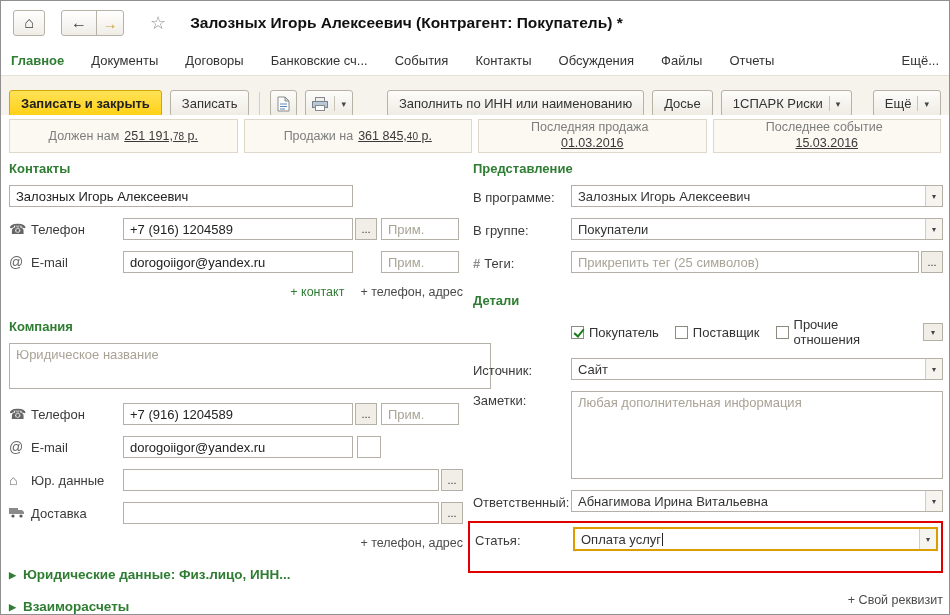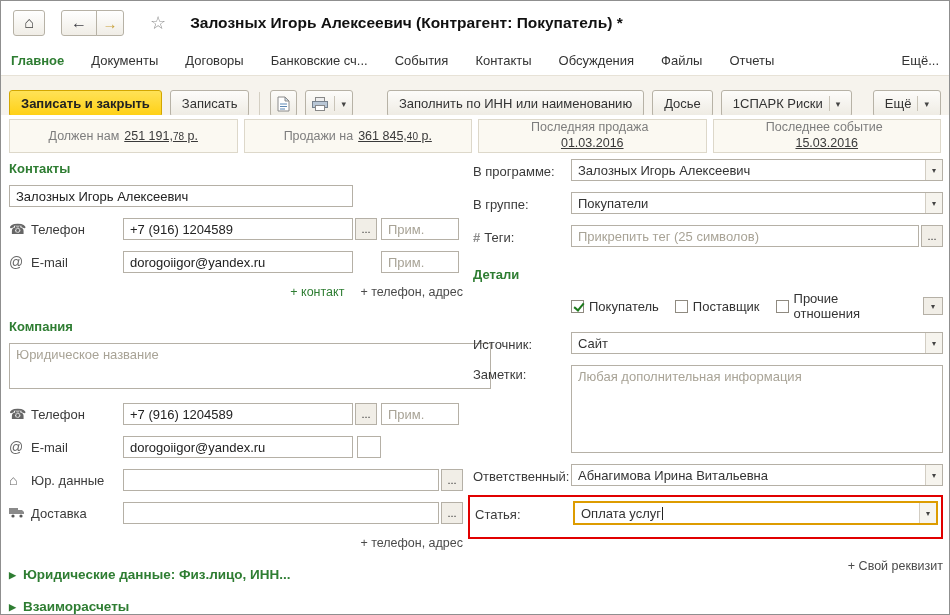--- a/index.html
+++ b/index.html
@@ -88,21 +88,21 @@
     font-size:8px; color:#444; }
   .combo.focused { border:2px solid #dd9c00; height:24px; }
   .caret { display:inline-block; width:1px; height:13px; background:#222; margin-left:1px; vertical-align:-2px; }
   .cb-row { display:flex; align-items:center; gap:16px; margin-top:12px; padding-left:98px; }
   .cb { display:flex; align-items:center; gap:5px; cursor:pointer; }
   .box { width:13px; height:13px; border:1px solid #8f8a80; background:#fff; position:relative; flex:none; }
   .box.checked::after { content:""; position:absolute; left:3.5px; top:0.5px; width:4px; height:8px;
     border:solid #1d7a1d; border-width:0 2px 2px 0; transform:rotate(40deg); }
   .mini-dd { margin-left:auto; width:20px; height:18px; border:1px solid #b5b0a6;
     background:#f1eee7; font-size:8px; color:#444; display:flex; align-items:center; justify-content:center; cursor:pointer; }
-  .red-annot { border:2px solid #e10000; margin:9px 0 0 -5px; padding:4px 3px 12px 5px; }
+  .red-annot { border:2px solid #e10000; margin:9px 0 0 -5px; padding:4px 3px 20px 5px; }
   .red-annot .rrow { margin-top:0; }
   .custom-link { text-align:right; margin-top:20px; font-size:12.5px; color:#4a4a4a; cursor:pointer; }
 </style>
 </head>
 <body>
 
 <div class="window">
 
   <div class="titlebar">
     <button class="tb-btn home-btn">
@@ -261,20 +261,21 @@
       <span class="exp-arrow">▶</span>
       <span>Юридические данные: Физ.лицо, ИНН...</span>
     </div>
     <div class="expander">
       <span class="exp-arrow">▶</span>
       <span>Взаиморасчеты</span>
     </div>
   </div>
 
   <div class="col-right">
+    <div class="sect-h">Представление</div>
 
     <div class="rrow" style="margin-top:0;">
       <span class="rlabel">В программе:</span>
       <div class="combo">
         <span class="val">Залозных Игорь Алексеевич</span>
         <span class="arrow">▾</span>
       </div>
     </div>
 
     <div class="rrow">

